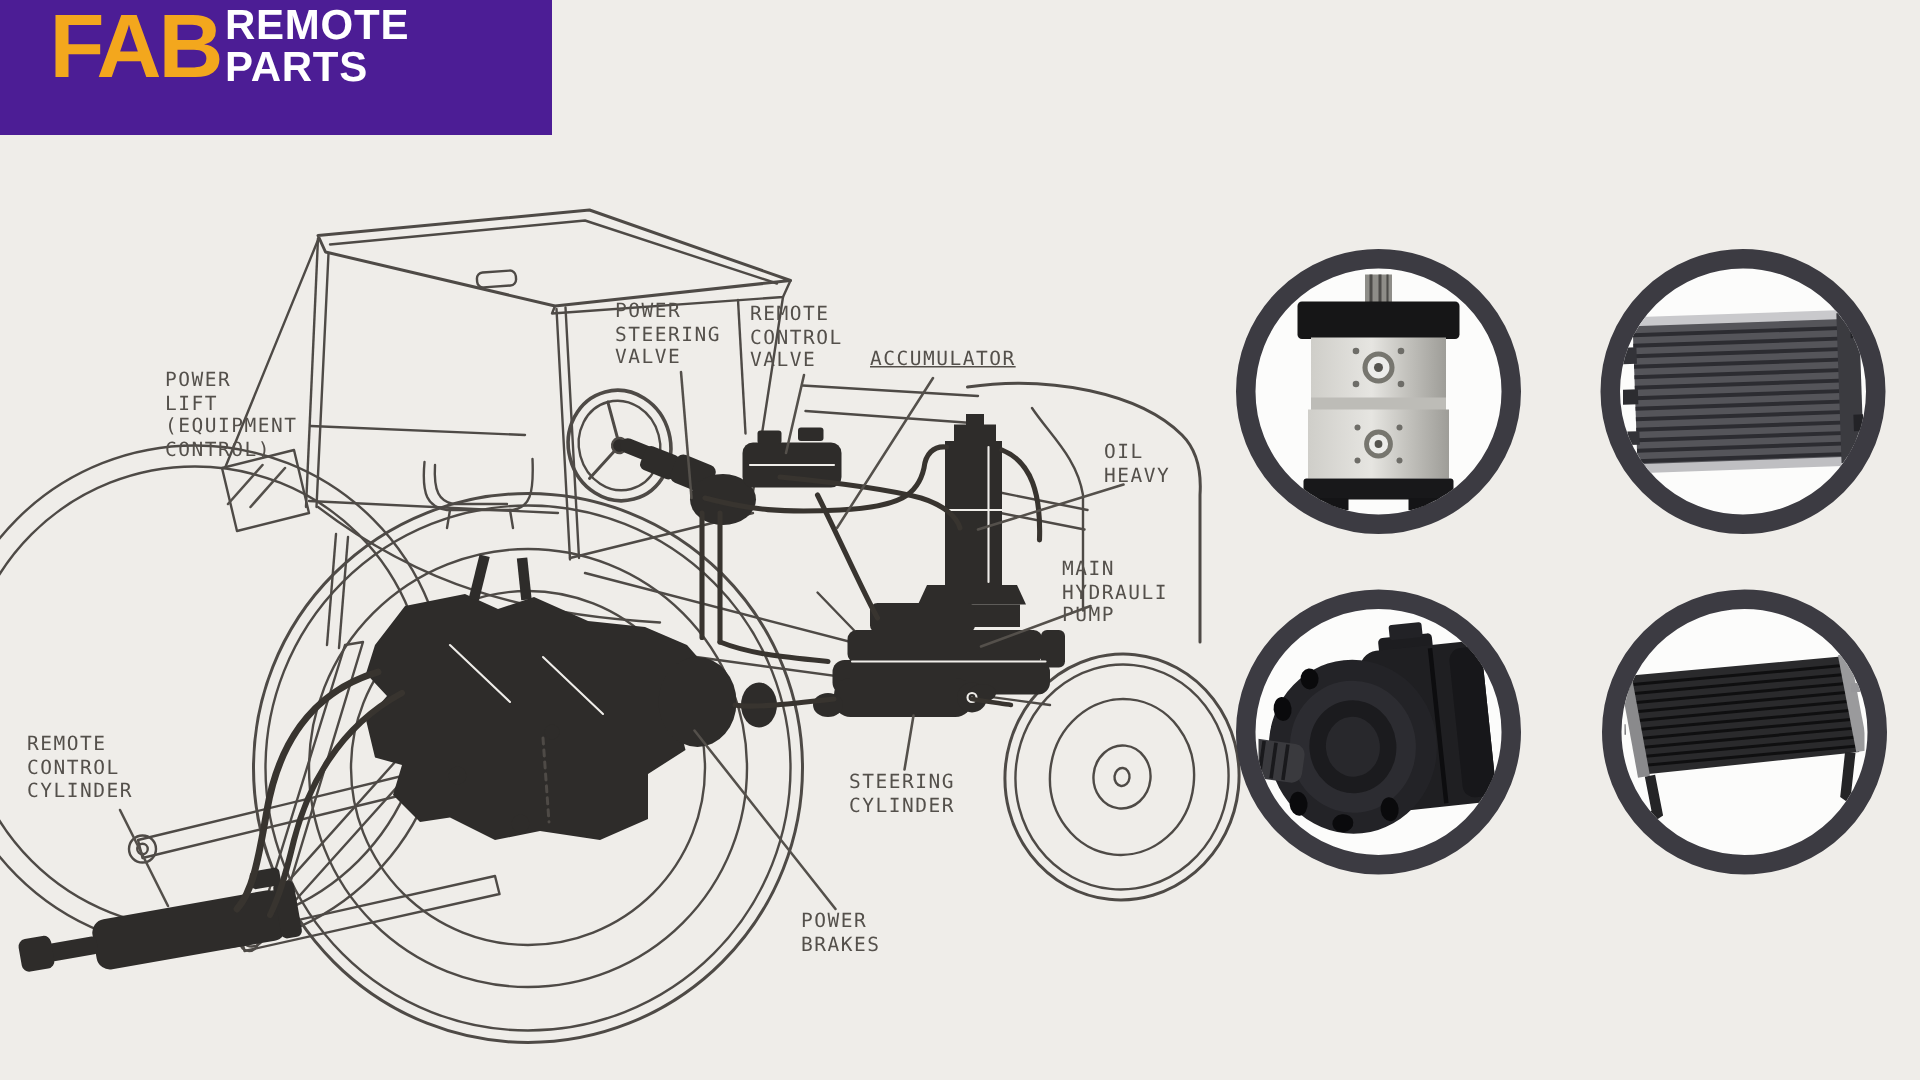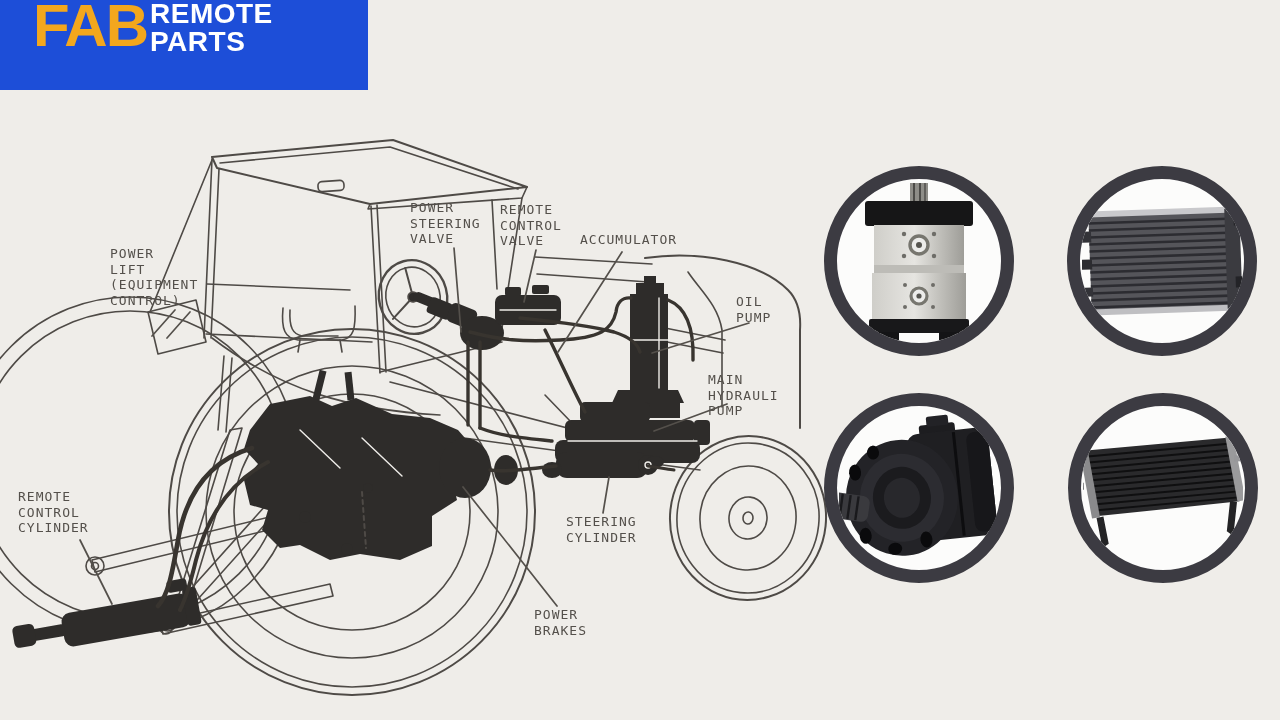--- a/index.html
+++ b/index.html
@@ -4,21 +4,21 @@
 <style>
   html,body{margin:0;padding:0;}
   body{
     width:1280px;height:720px;position:relative;overflow:hidden;
     background:#EFEDE9;
     font-family:"DejaVu Sans",sans-serif;
   }
   
   .logo{
     position:absolute;left:0;top:0;width:368px;height:90px;
-    background:#1d4ed8;display:flex;align-items:flex-start;
+    background:#4c1d95;display:flex;align-items:center;
     padding:0 0 28px 33px;box-sizing:border-box;
   }
   .logo .brand{
     color:#F3A71D;font-family:"Liberation Sans",sans-serif;
     font-weight:900;font-size:60px;line-height:.88;letter-spacing:-2px;
   }
   .logo .tagline{
     color:#FFFFFF;font-family:"Liberation Sans",sans-serif;
     font-weight:700;font-size:28px;line-height:1;letter-spacing:.5px;
     margin-left:3px;
@@ -222,23 +222,23 @@
 <div class="dlabel" style="left:110px;top:246px;width:108px;">POWER
 LIFT
 (EQUIPMENT
 CONTROL)</div>
 <div class="dlabel" style="left:410px;top:200px;width:100px;">POWER
 STEERING
 VALVE</div>
 <div class="dlabel" style="left:500px;top:202px;width:94px;">REMOTE
 CONTROL
 VALVE</div>
-<div class="dlabel" style="left:580px;top:232px;width:116px;">ACCUMULATOR</div>
+<div class="dlabel" style="left:580px;top:232px;width:116px;text-decoration:underline;">ACCUMULATOR</div>
 <div class="dlabel" style="left:736px;top:294px;width:70px;">OIL
-PUMP</div>
+HEAVY</div>
 <div class="dlabel" style="left:708px;top:372px;width:108px;">MAIN
 HYDRAULI
 PUMP</div>
 <div class="dlabel" style="left:18px;top:489px;width:92px;">REMOTE
 CONTROL
 CYLINDER</div>
 <div class="dlabel" style="left:566px;top:514px;width:94px;">STEERING
 CYLINDER</div>
 <div class="dlabel" style="left:534px;top:607px;width:84px;">POWER
 BRAKES</div>

